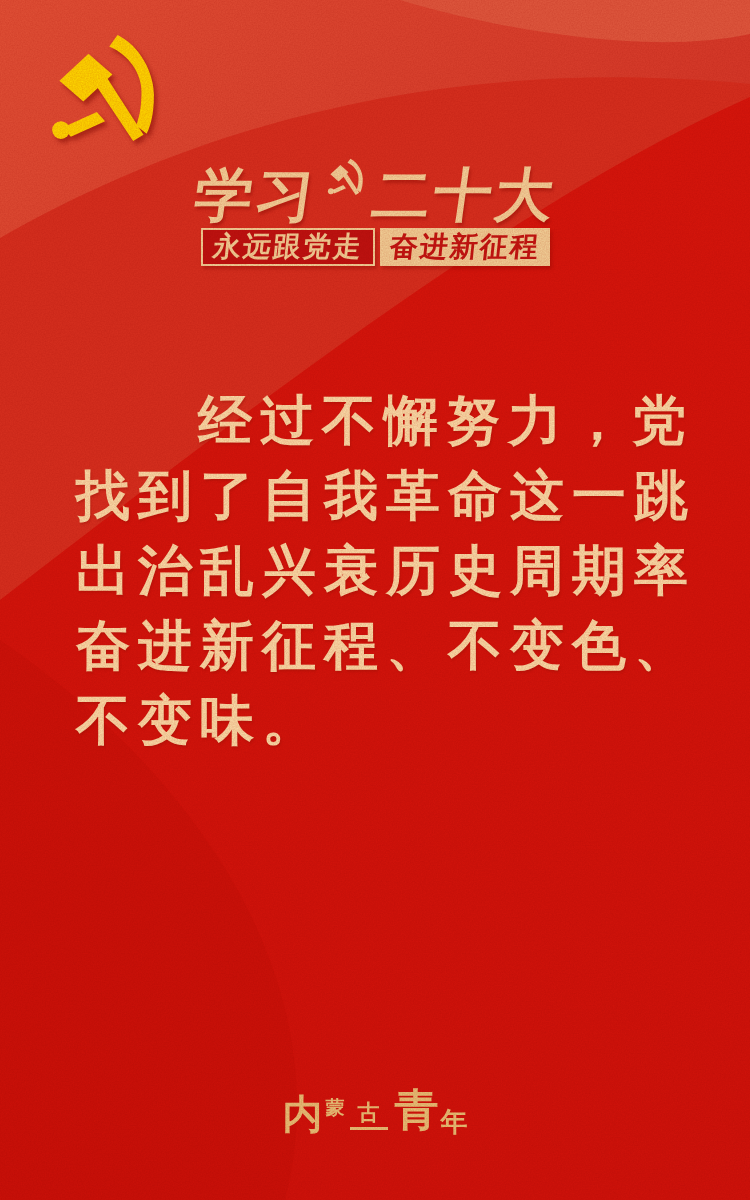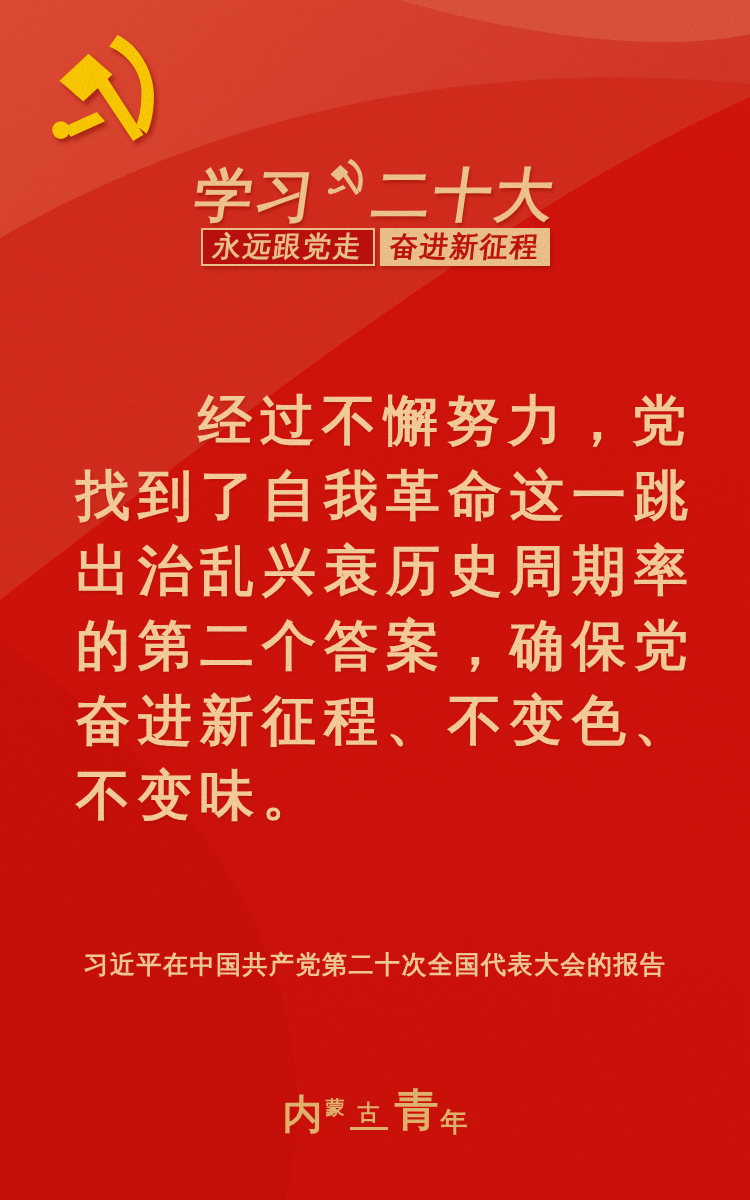--- a/index.html
+++ b/index.html
@@ -128,26 +128,24 @@
     </div>
     <div class="banner-box banner-right">
       <span>奋进新征程</span>
     </div>
   </div>
 
   <div class="quote-block">
     <div class="q-line">经过不懈努力，党</div>
     <div class="q-line">找到了自我革命这一跳</div>
     <div class="q-line">出治乱兴衰历史周期率</div>
-    <div class="q-line">的第二个答案，确保党</div>
     <div class="q-line">奋进新征程、不变色、</div>
     <div class="q-line">不变味。</div>
   </div>
 
-  <div class="attribution">习近平在中国共产党第二十次全国代表大会的报告</div>
 
   <div class="logo-row">
     <span class="logo-nei">内</span>
     <span class="logo-meng">蒙</span>
     <span class="logo-gu-block">
       <span class="logo-gu">古</span>
       <span class="logo-gu-bar"></span>
     </span>
     <span class="logo-qing">青</span>
     <span class="logo-nian">年</span>

